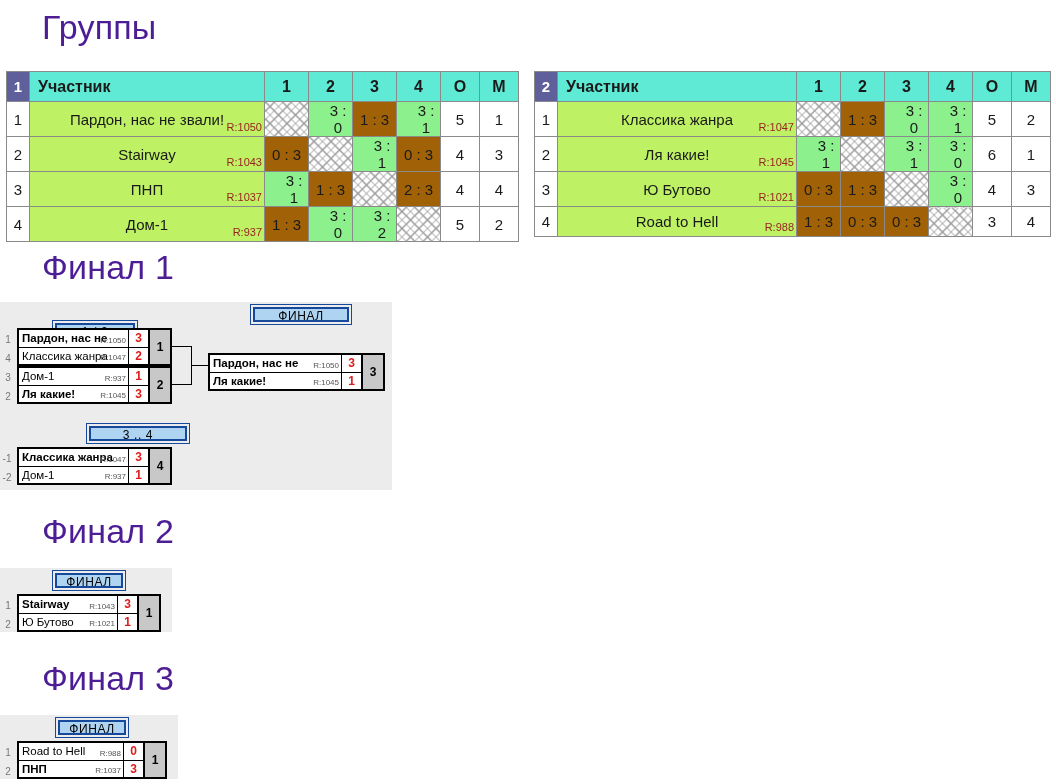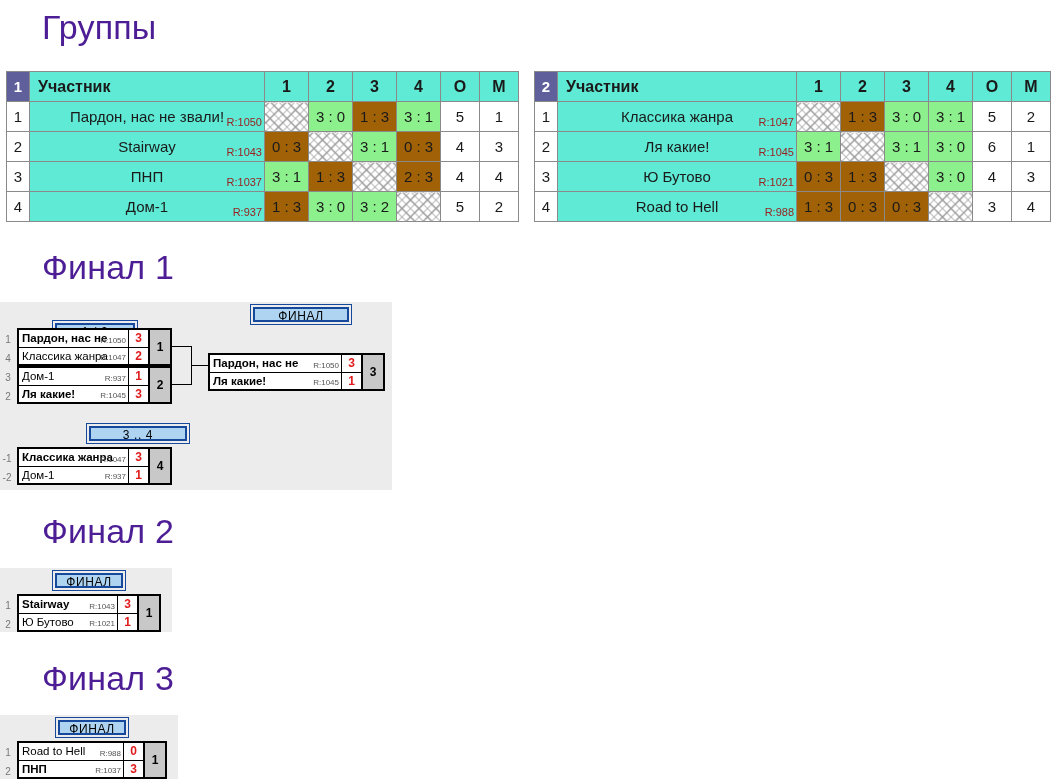--- a/index.html
+++ b/index.html
@@ -51,40 +51,40 @@
     width:22px;
   }
   .gt-head td.gname{
     text-align:left;
     padding-left:8px;
   }
   .rank-cell{width:22px;background:#ffffff;}
   .name-cell{
     text-align:left;
     padding:0 3px 0 7px;
-    background:#5eead4;
+    background:#bef264;
     position:relative;
     white-space:nowrap;
     overflow:hidden;
   }
   .name-cell .nm{font-size:15px;}
   .name-cell .rt{
     color:#9a2222;
     font-size:11px;
     position:absolute;
     right:2px;
     bottom:3px;
   }
   .sc{
     width:43px;
     font-weight:bold;
     font-size:15px;
     letter-spacing:0px;
   }
-  .sc.win{background:#8cf08c;}
+  .sc.win{background:#8cf08c;padding-left:15px;}
   .sc.loss{background:#a16207;}
   .sc.self{
     background-color:#ffffff;
     background-image:
       repeating-linear-gradient(45deg,#9a9a9a 0 1px,transparent 1px 6px),
       repeating-linear-gradient(-45deg,#9a9a9a 0 1px,transparent 1px 6px);
   }
   .pts{width:38px;background:#ffffff;font-size:15px;}
 
   

